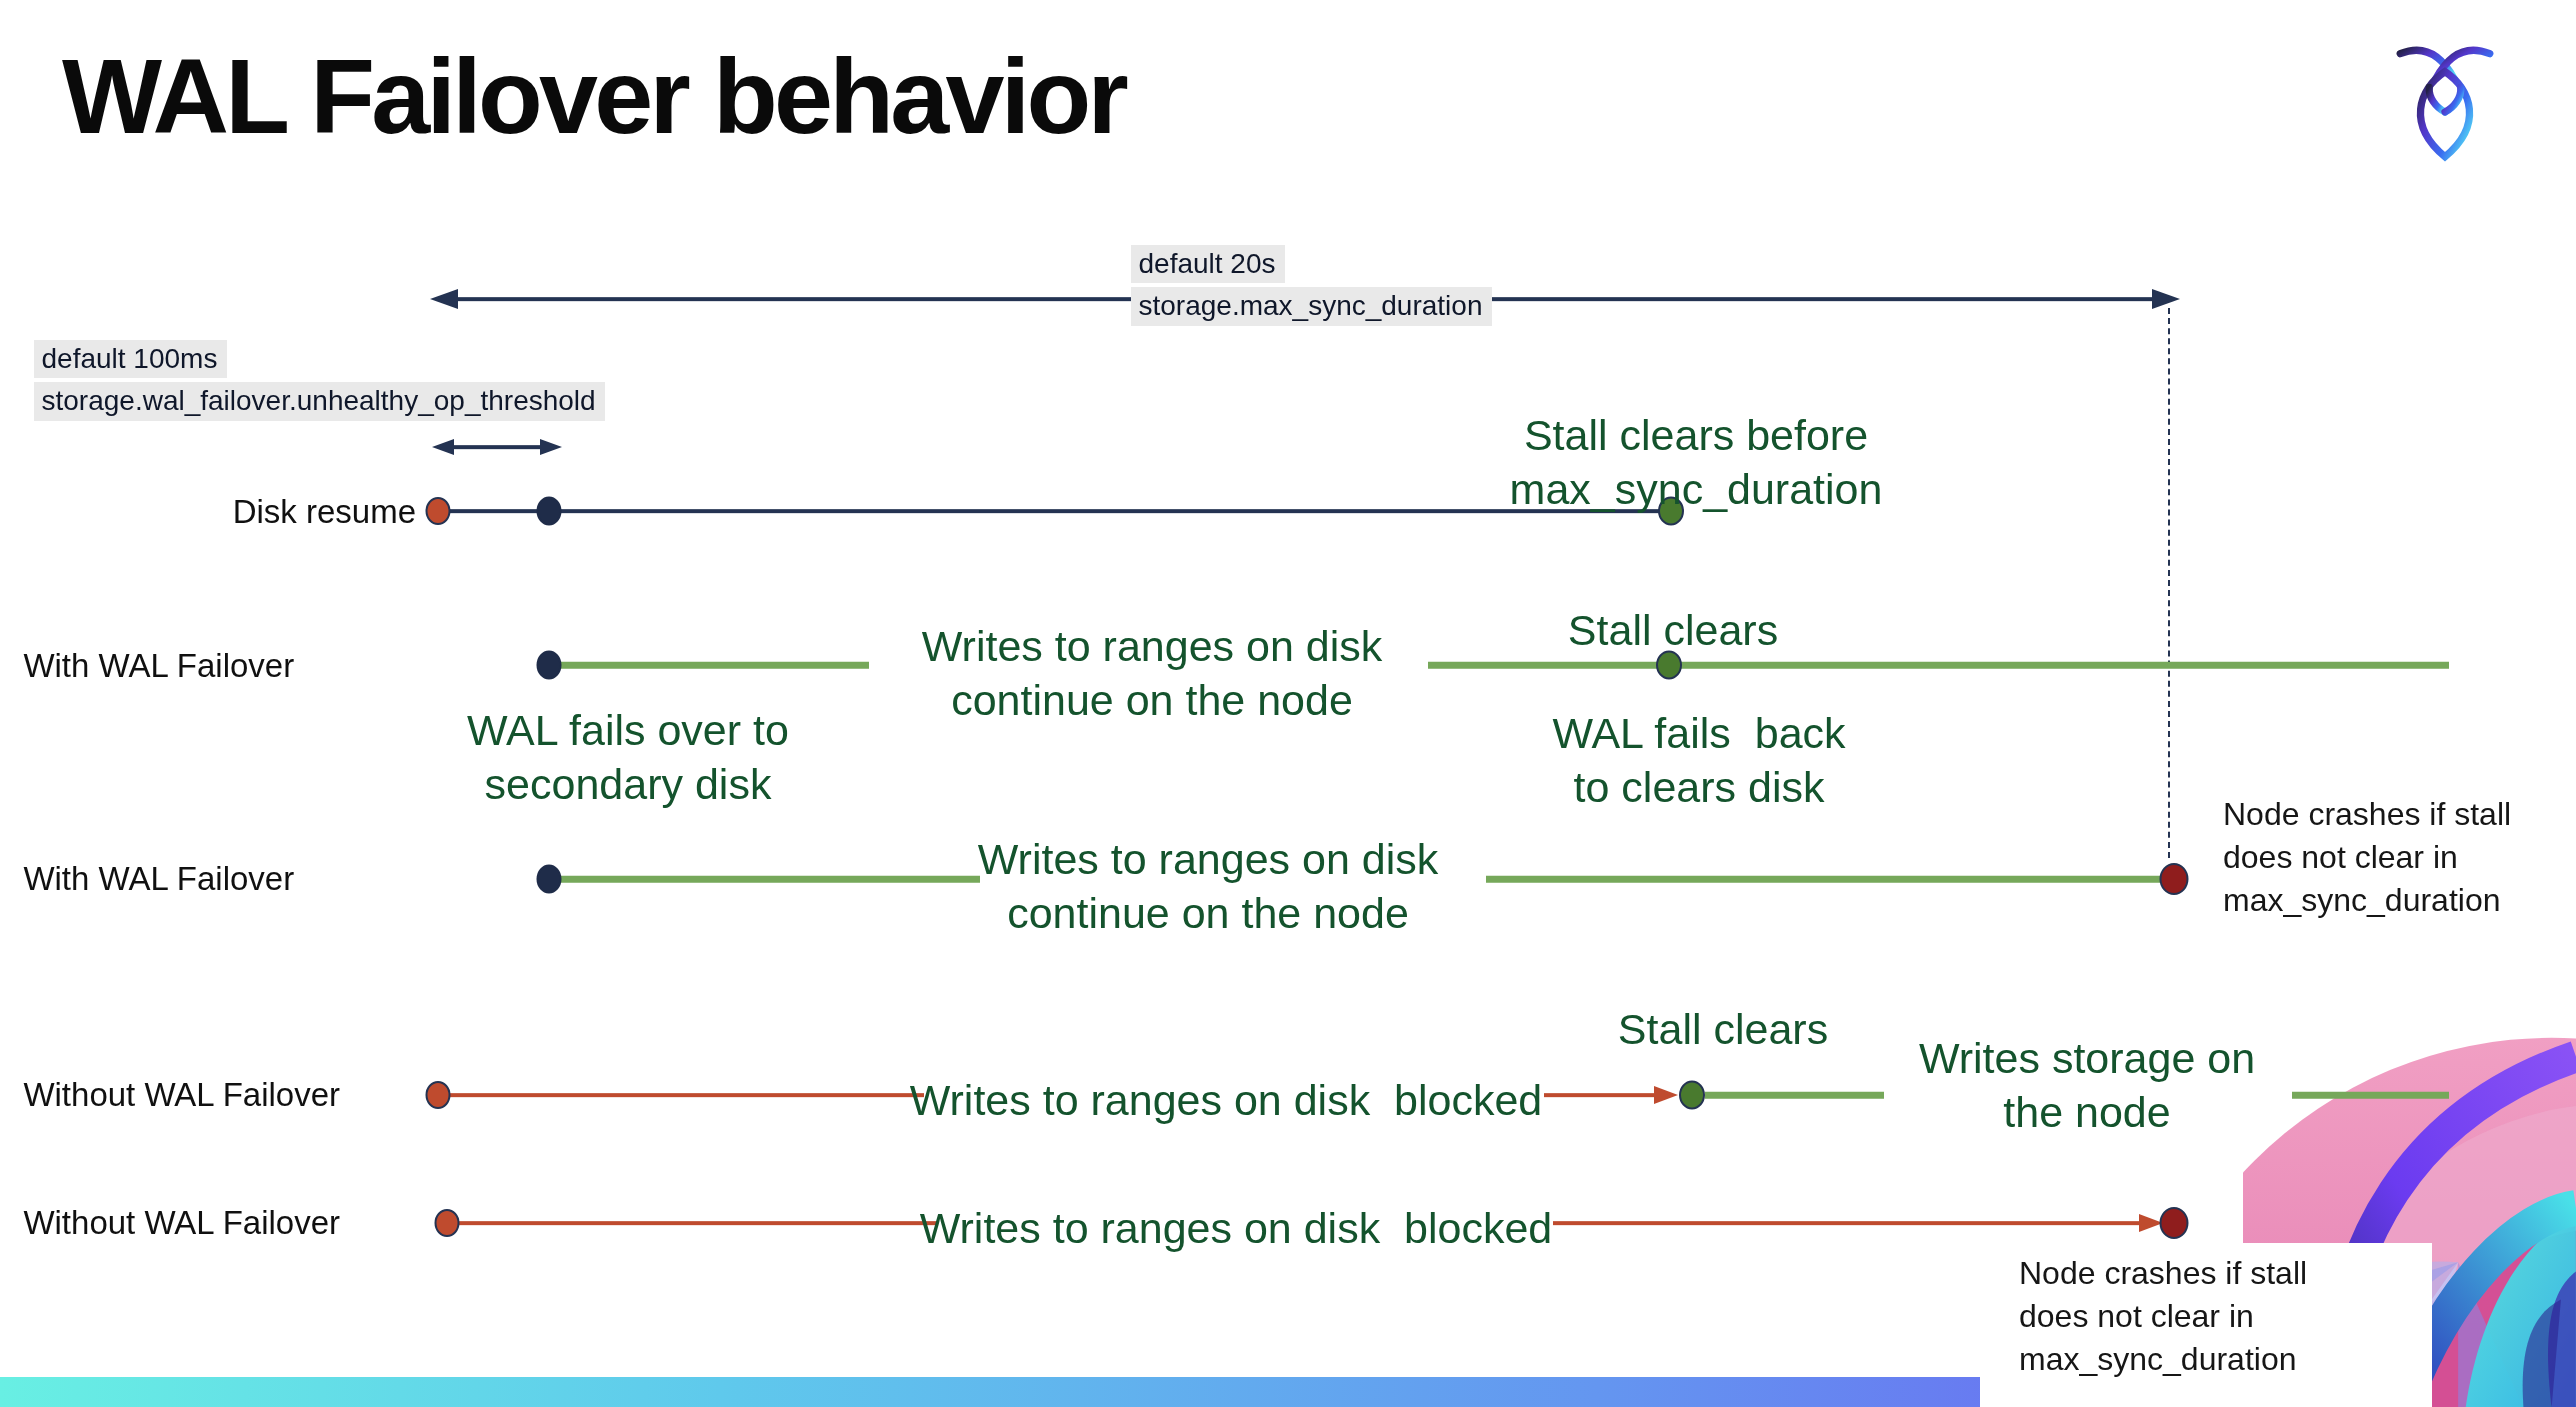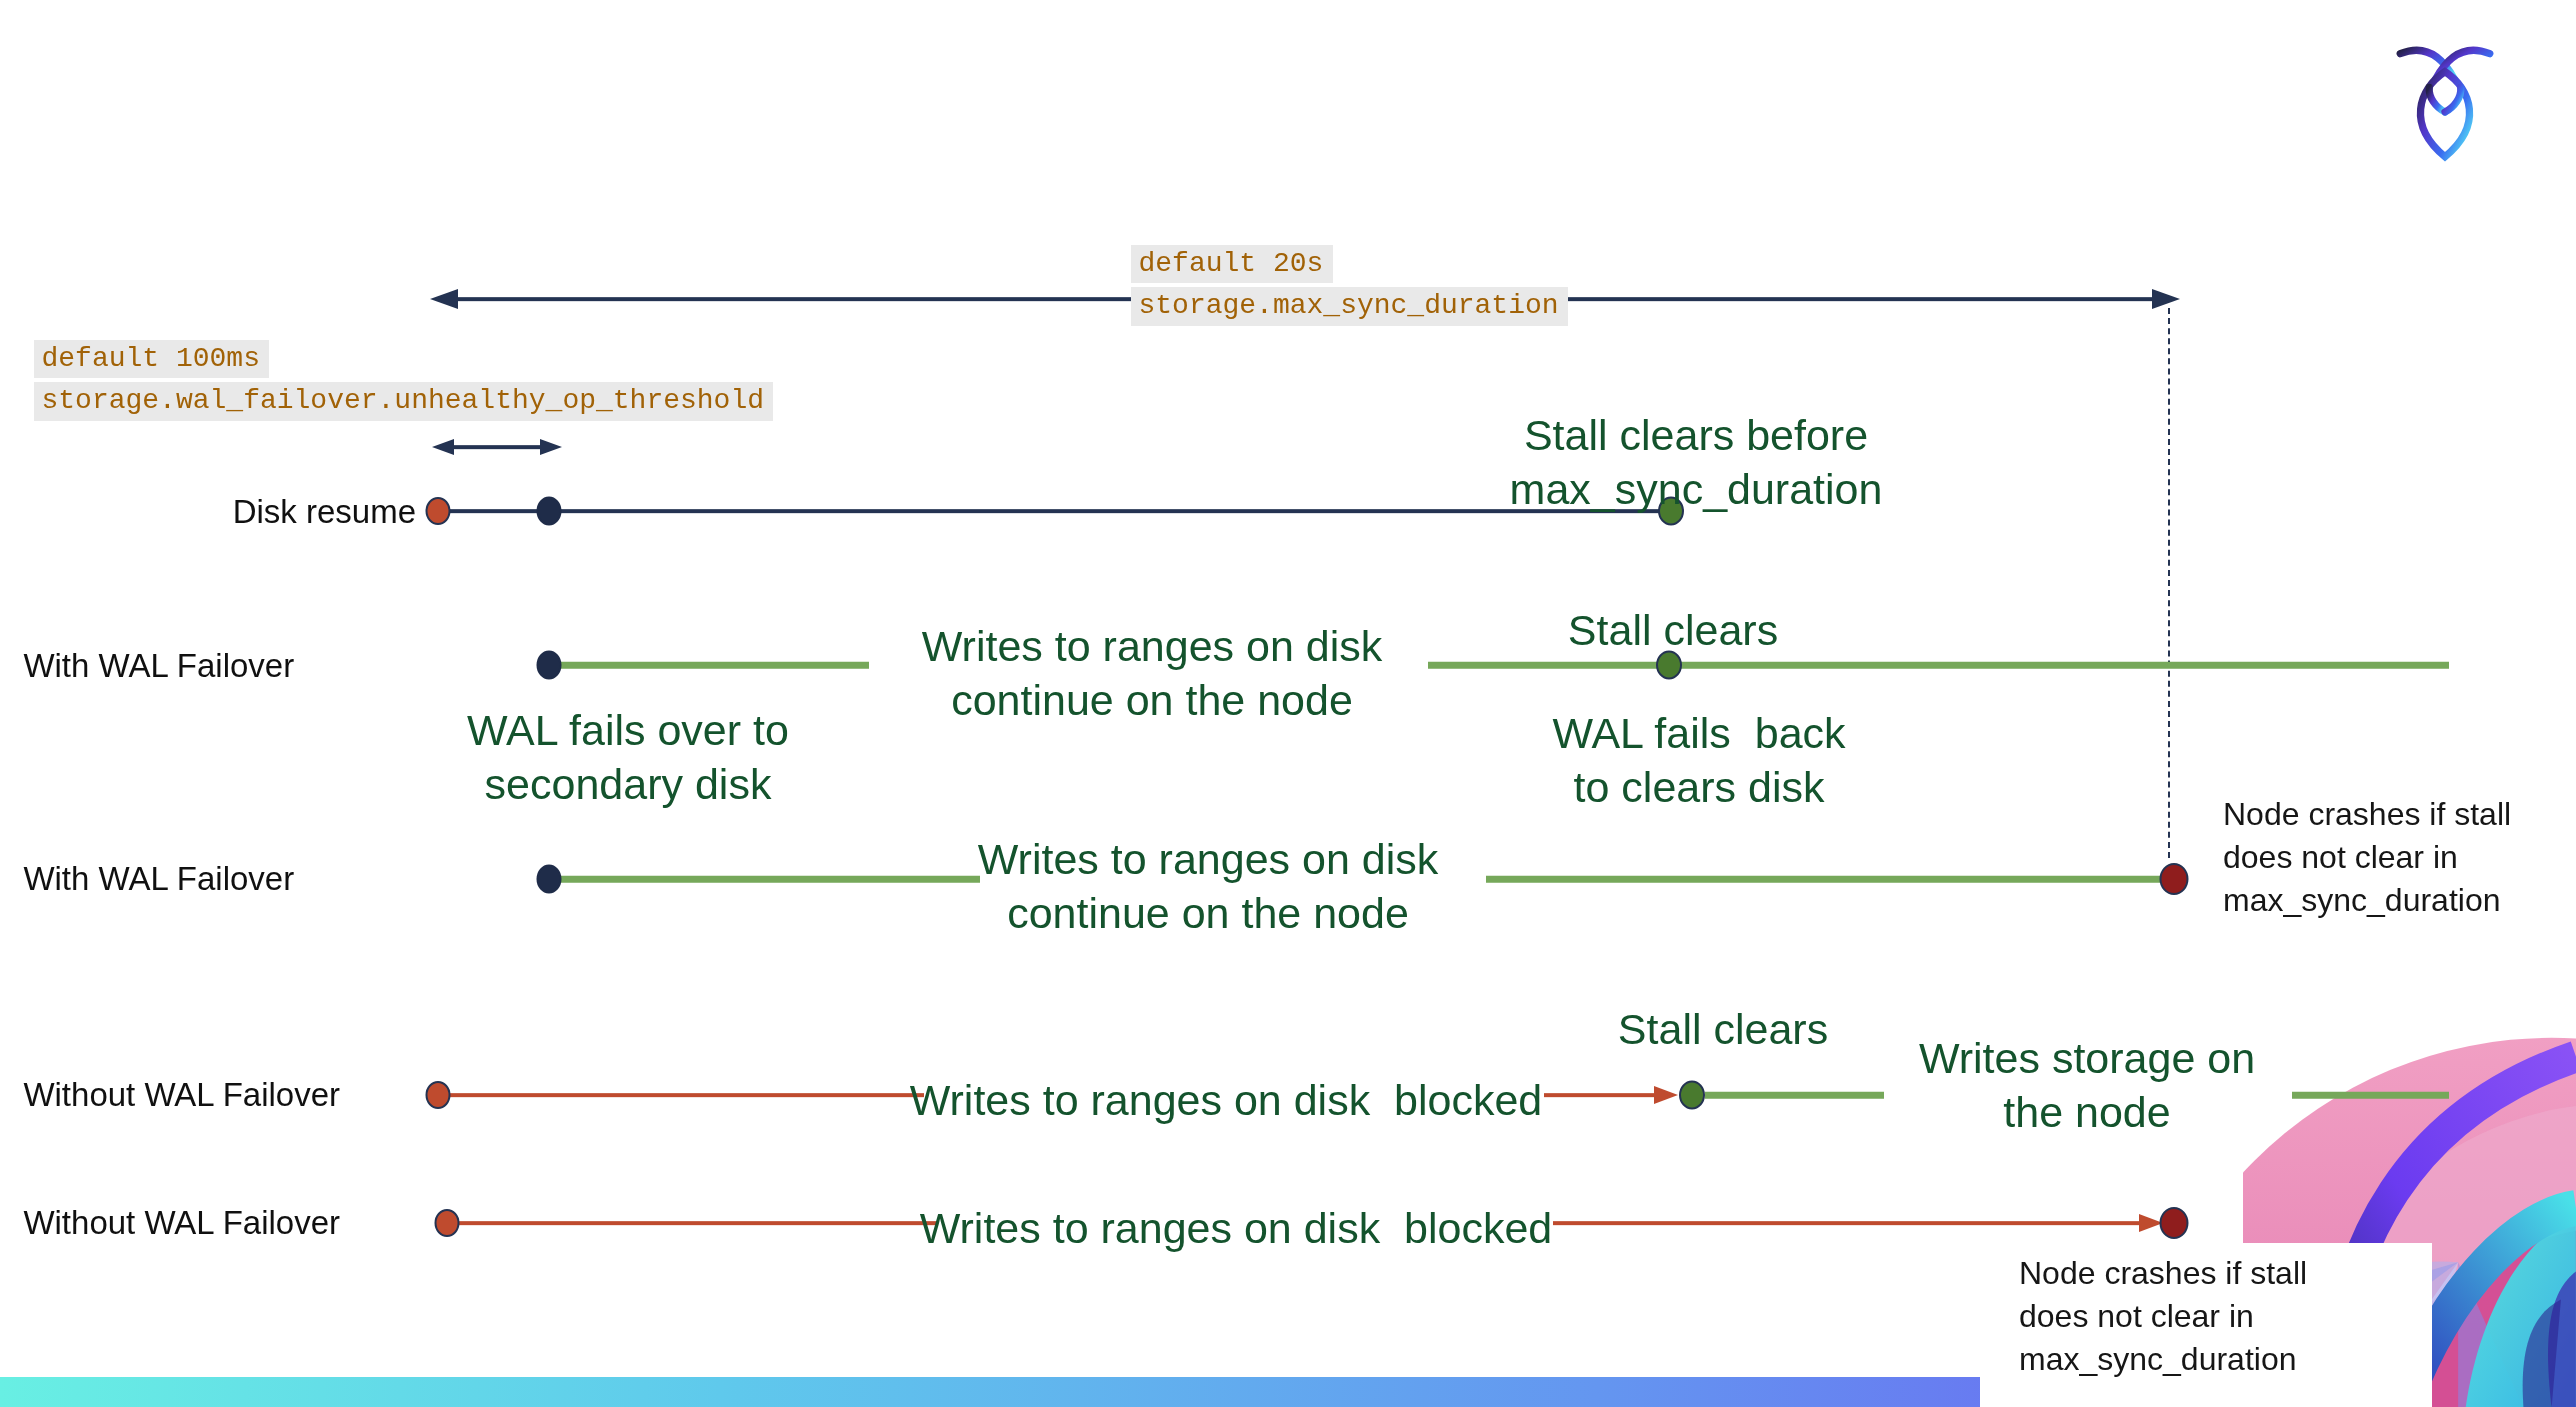--- a/index.html
+++ b/index.html
@@ -5,22 +5,22 @@
   html,body{margin:0;padding:0;background:#ffffff;}
   .stage{position:relative;width:2576px;height:1408px;overflow:hidden;background:#ffffff;
          font-family:"Liberation Sans",sans-serif;}
   
   .t{position:absolute;font-size:43px;line-height:54px;color:#14532d;white-space:pre-wrap;z-index:6;}
   .t.center{transform:translateX(-50%);text-align:center;}
   .row-label{position:absolute;font-size:33px;line-height:42px;color:#101010;z-index:6;}
   .title{position:absolute;left:62px;top:37px;font-size:106px;line-height:1.12;font-weight:bold;
          letter-spacing:-3.7px;color:#0a0a0a;z-index:6;}
   .code-label{position:absolute;z-index:7;}
-  .code-label span{display:table;font-family:Liberation Mono, monospace;font-size:28px;line-height:32px;
-        color:#a16207;background:#e9e9e9;padding:2.8px 9.3px 3.7px 7.5px;margin-bottom:3.7px;}
+  .code-label span{display:table;font-family:Liberation Sans, sans-serif;font-size:28px;line-height:32px;
+        color:#0f172a;background:#e9e9e9;padding:2.8px 9.3px 3.7px 7.5px;margin-bottom:3.7px;}
   
   .hline{position:absolute;transform:translateY(-50%);z-index:3;}
   .navy-line{height:3.7px;background:#243352;}
   .green-line{height:6.5px;background:#76a85a;}
   .red-line{height:3.7px;background:#bf4b2e;}
   .dash-v{position:absolute;width:0;border-left:2.8px dashed #243352;z-index:2;}
   
   .ah{position:absolute;width:0;height:0;transform:translateY(-50%);z-index:3;}
   .ah.left-navy{border-top:10.3px solid transparent;border-bottom:10.3px solid transparent;border-right:28px solid #243352;}
   .ah.right-navy{border-top:10.3px solid transparent;border-bottom:10.3px solid transparent;border-left:28px solid #243352;}
@@ -40,20 +40,21 @@
   .callout{position:absolute;left:1980px;top:1243px;width:452px;height:165px;background:#ffffff;z-index:5;}
   .callout .t-in{position:absolute;left:39px;top:9.3px;font-size:32px;line-height:43px;color:#161616;white-space:pre-wrap;}
   .logo{position:absolute;left:2389px;top:43px;width:112px;height:120px;z-index:6;}
   .crash-note{position:absolute;font-size:32px;line-height:43px;color:#161616;white-space:pre-wrap;z-index:6;}
 </style>
 </head>
 <body>
 
 <div class="stage">
 
+  <div class="title">WAL Failover behavior</div>
 
   <svg class="logo" viewBox="0 0 100 104">
     <defs>
       <linearGradient id="glogo" x1="0" y1="0" x2="1" y2="0.8">
         <stop offset="0" stop-color="#232046"></stop>
         <stop offset="0.38" stop-color="#5336c9"></stop>
         <stop offset="0.72" stop-color="#3a6cf0"></stop>
         <stop offset="1" stop-color="#52d7f5"></stop>
       </linearGradient>
     </defs>

